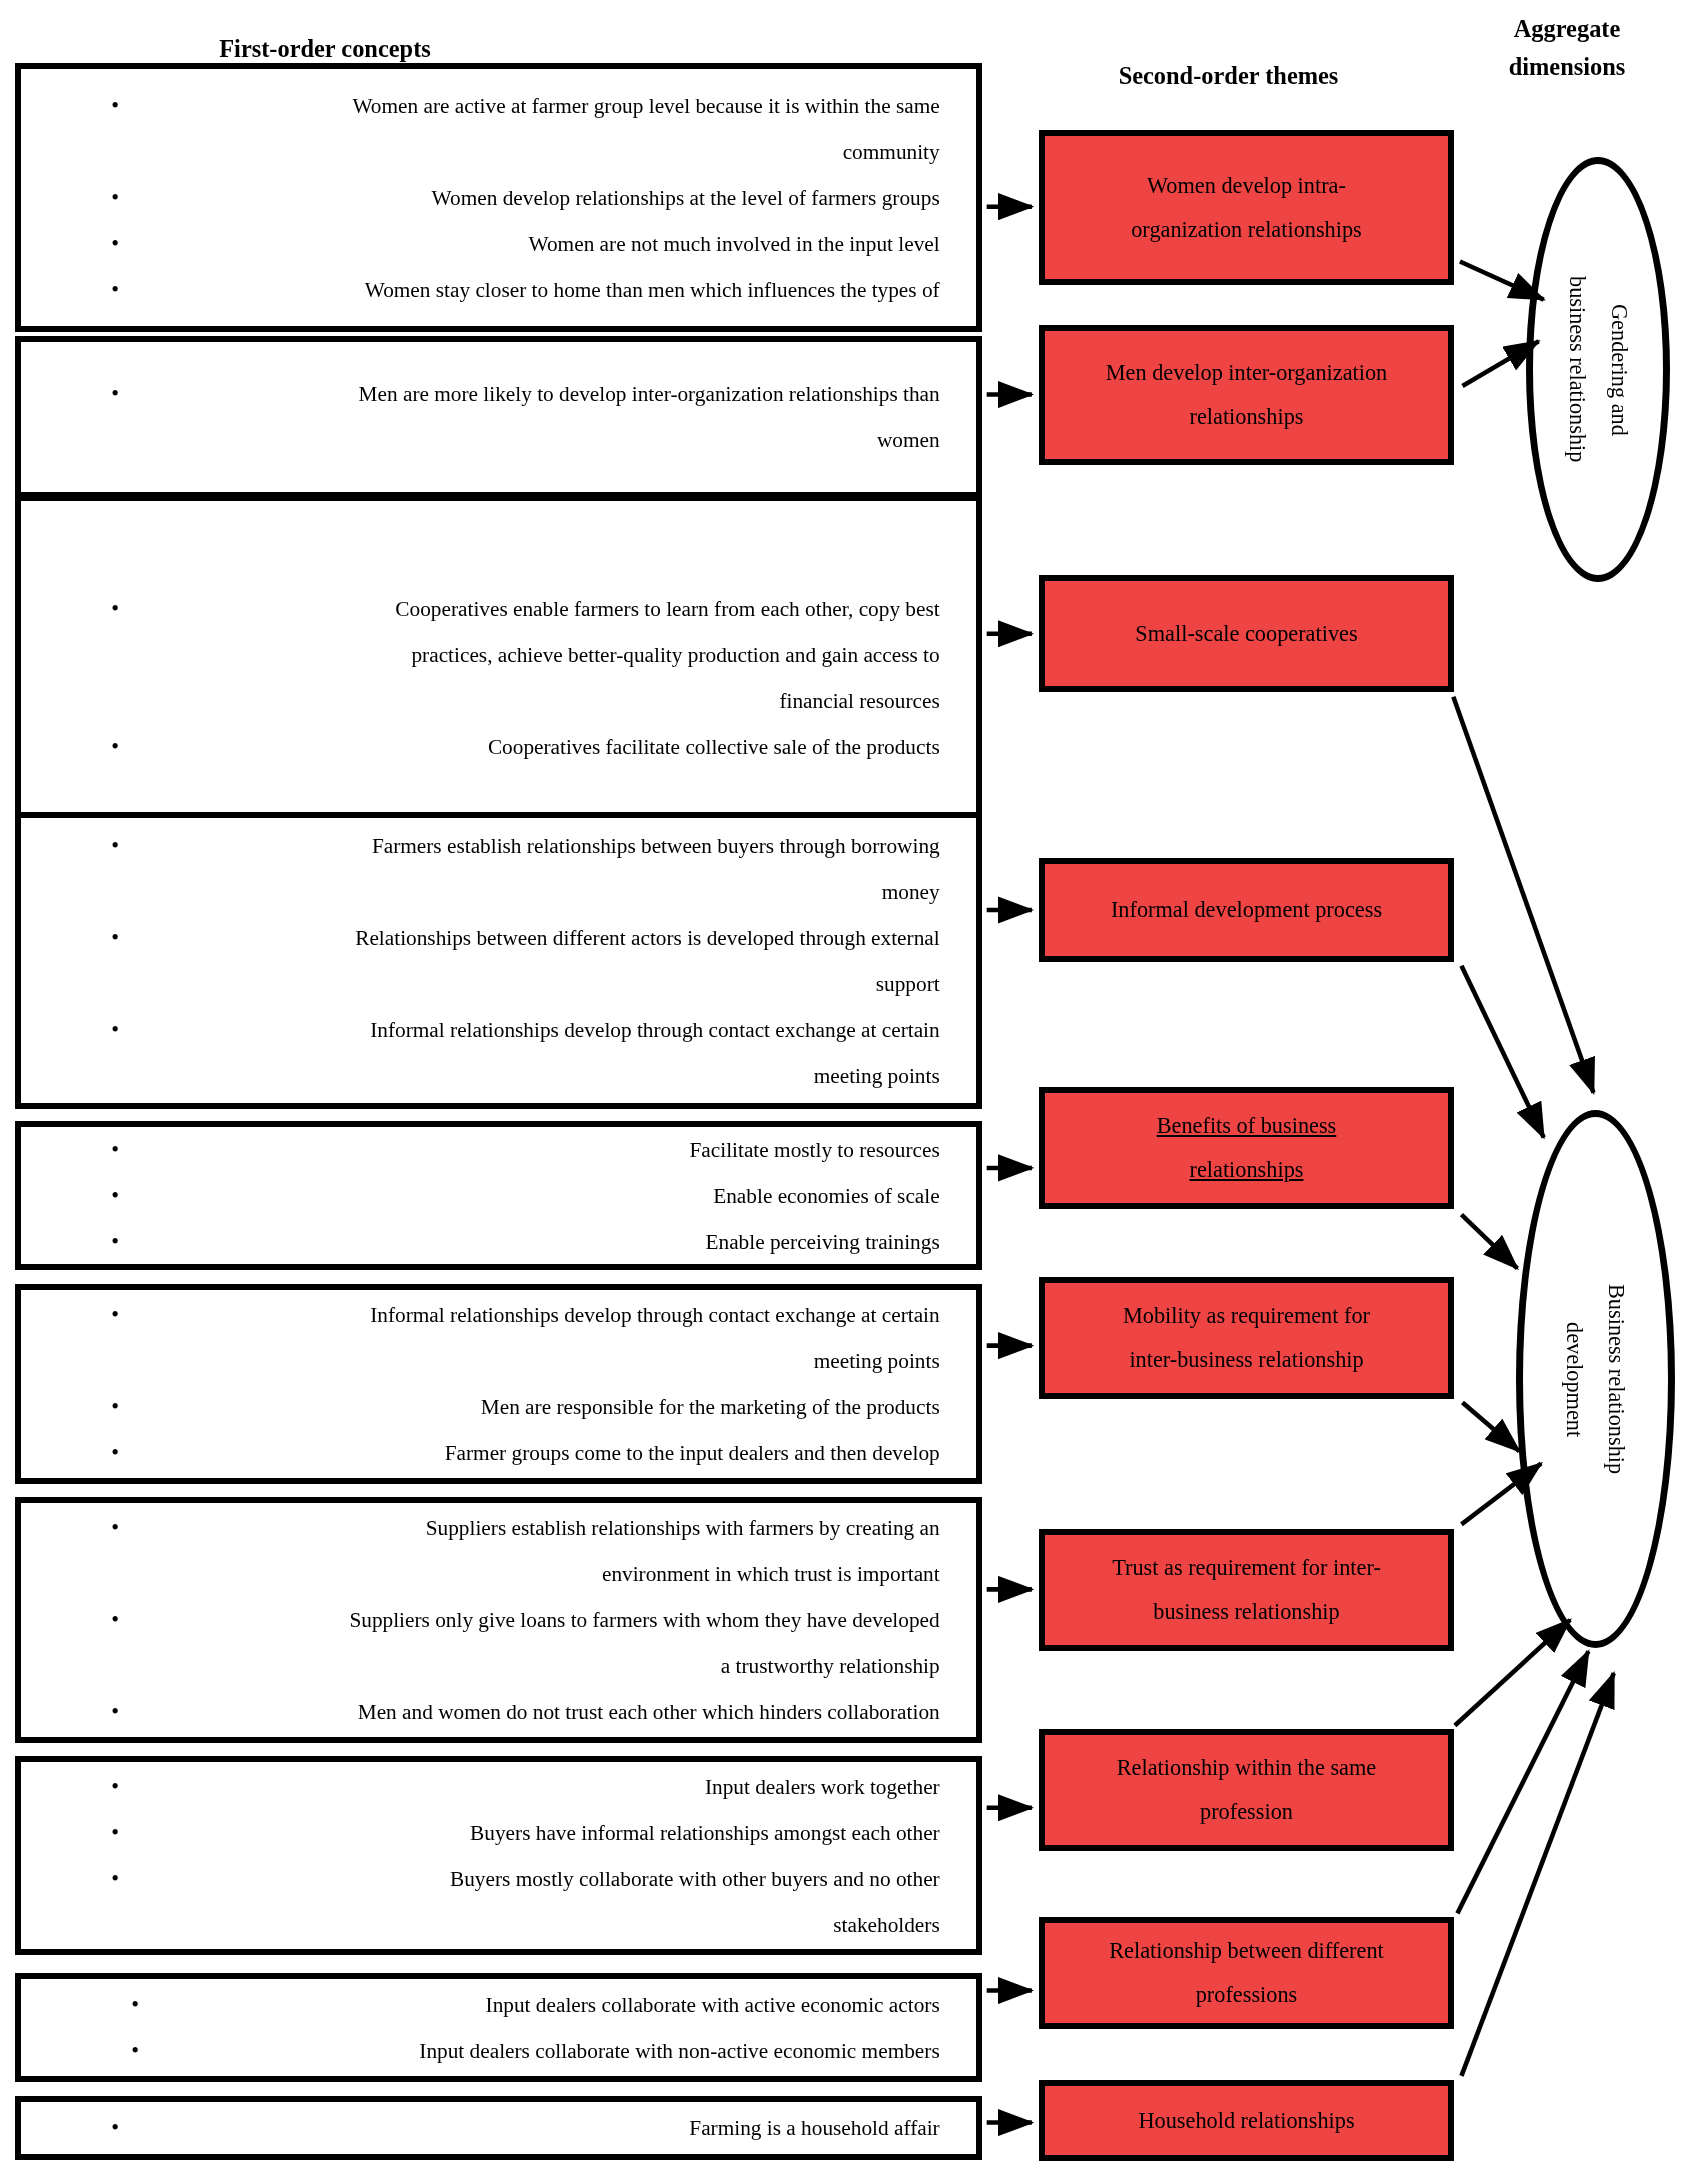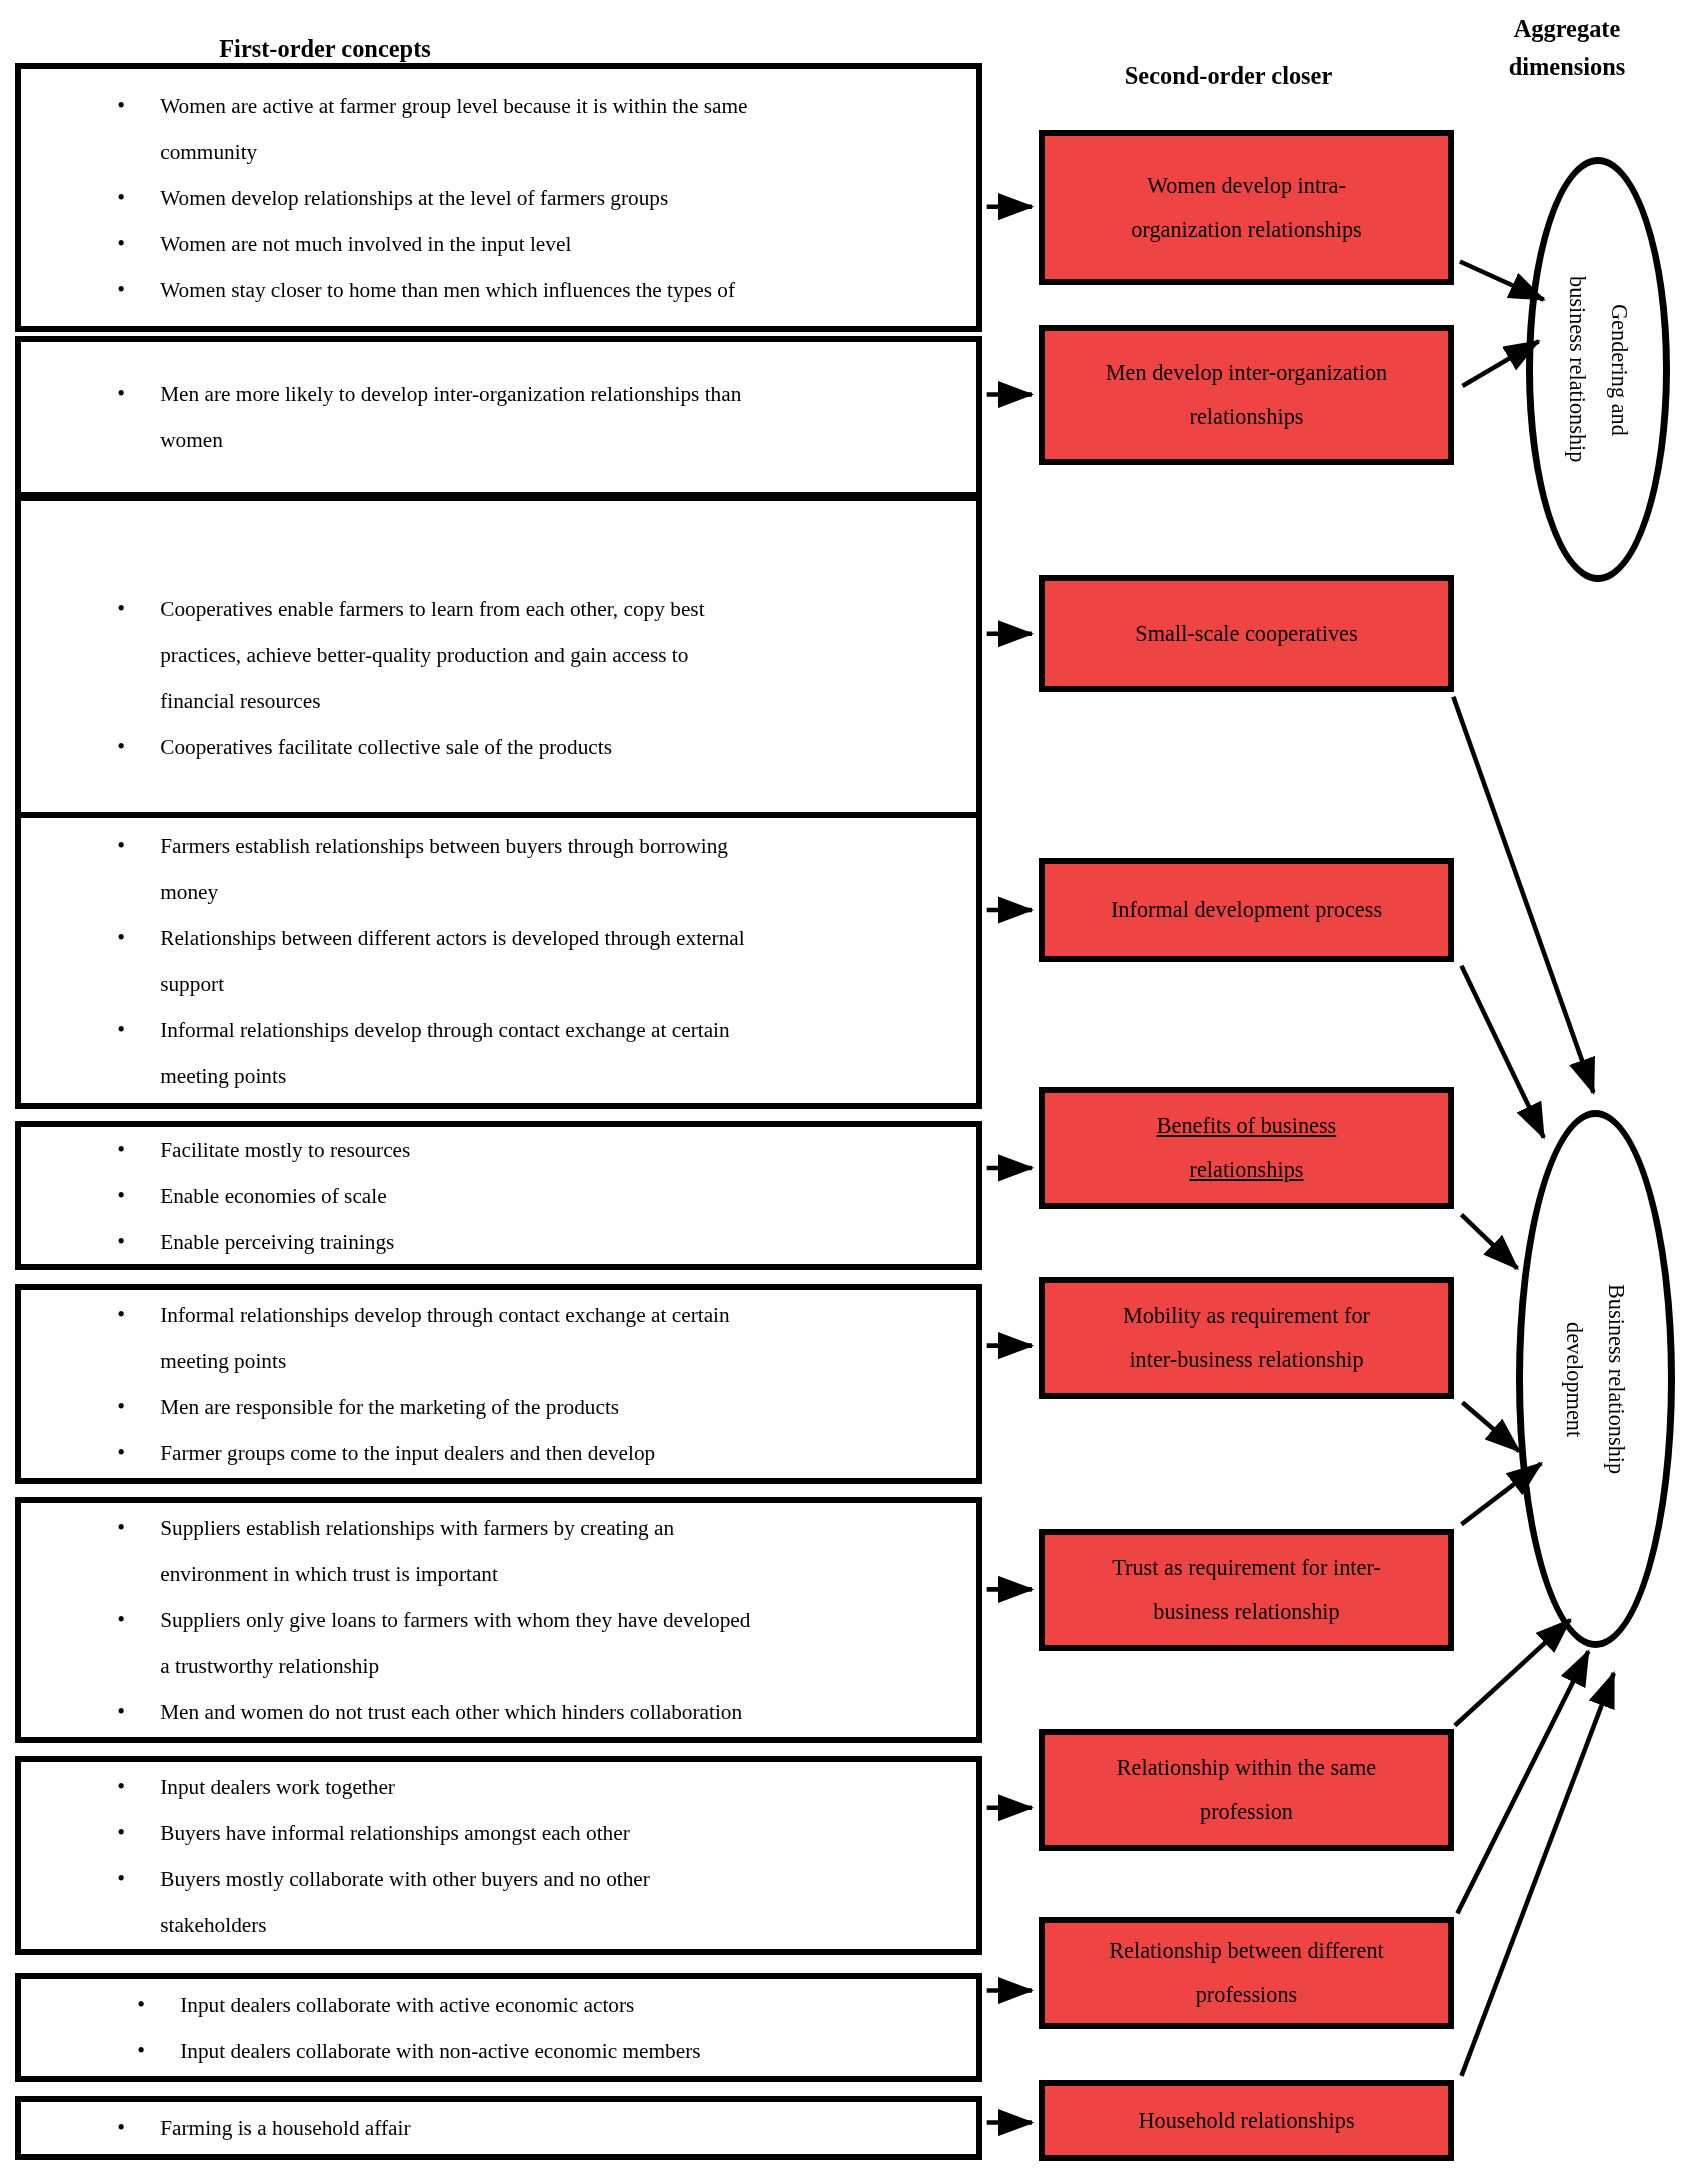--- a/index.html
+++ b/index.html
@@ -3,40 +3,40 @@
 <meta charset="utf-8">
 <style>
   html,body{margin:0;padding:0;background:#ffffff;}
   body{font-family:"Liberation Serif","DejaVu Serif",serif;color:#000;}
   .canvas{position:relative;width:1690px;height:2183px;background:#fff;overflow:hidden;}
   .col-header{position:absolute;font-weight:bold;font-size:24.4px;line-height:38px;
               text-align:center;white-space:pre-line;}
   .concept-box{position:absolute;left:15.2px;width:967px;border:6.6px solid #000;
                box-sizing:border-box;background:#fff;display:flex;flex-direction:column;
                justify-content:center;overflow:hidden;}
-  .concept-box ul{list-style:none;margin:12px;padding:0 30.5px 0 127px;}
+  .concept-box ul{list-style:none;margin:6px;padding:0 30.5px 0 127px;text-align:right;}
   .concept-box li{position:relative;font-size:21.3px;line-height:46px;white-space:pre-line;}
   .concept-box li::before{content:"\2022";position:absolute;left:-43px;top:0;font-size:22.3px;}
   .theme-box{position:absolute;left:1039px;width:415px;border:6.6px solid #000;
              box-sizing:border-box;background:#ef4444;display:flex;align-items:center;
              justify-content:center;}
   .theme-label{font-size:22.3px;line-height:44px;text-align:center;white-space:pre-line;}
   .dim-ellipse{position:absolute;border:7.1px solid #000;border-radius:50%;
                box-sizing:border-box;background:#fff;}
   .dim-label{position:absolute;writing-mode:vertical-rl;white-space:pre-line;
              text-align:center;font-size:22.3px;line-height:42px;}
   svg.arrows{position:absolute;left:0;top:0;width:1690px;height:2183px;pointer-events:none;}
 </style>
 </head>
 <body>
 
 <div class="canvas">
 
   <div class="col-header" style="left:71px;top:29.5px;width:508px;">First-order concepts</div>
-  <div class="col-header" style="left:1000px;top:57px;width:457px;">Second-order closer</div>
+  <div class="col-header" style="left:1000px;top:57px;width:457px;">Second-order themes</div>
   <div class="col-header" style="left:1440px;top:10.2px;width:254px;">Aggregate
 dimensions</div>
 
   <div class="concept-box" style="top:63px;height:269px;">
     <ul>
       <li>Women are active at farmer group level because it is within the same
 community</li>
       <li>Women develop relationships at the level of farmers groups</li>
       <li>Women are not much involved in the input level</li>
       <li>Women stay closer to home than men which influences the types of</li>

